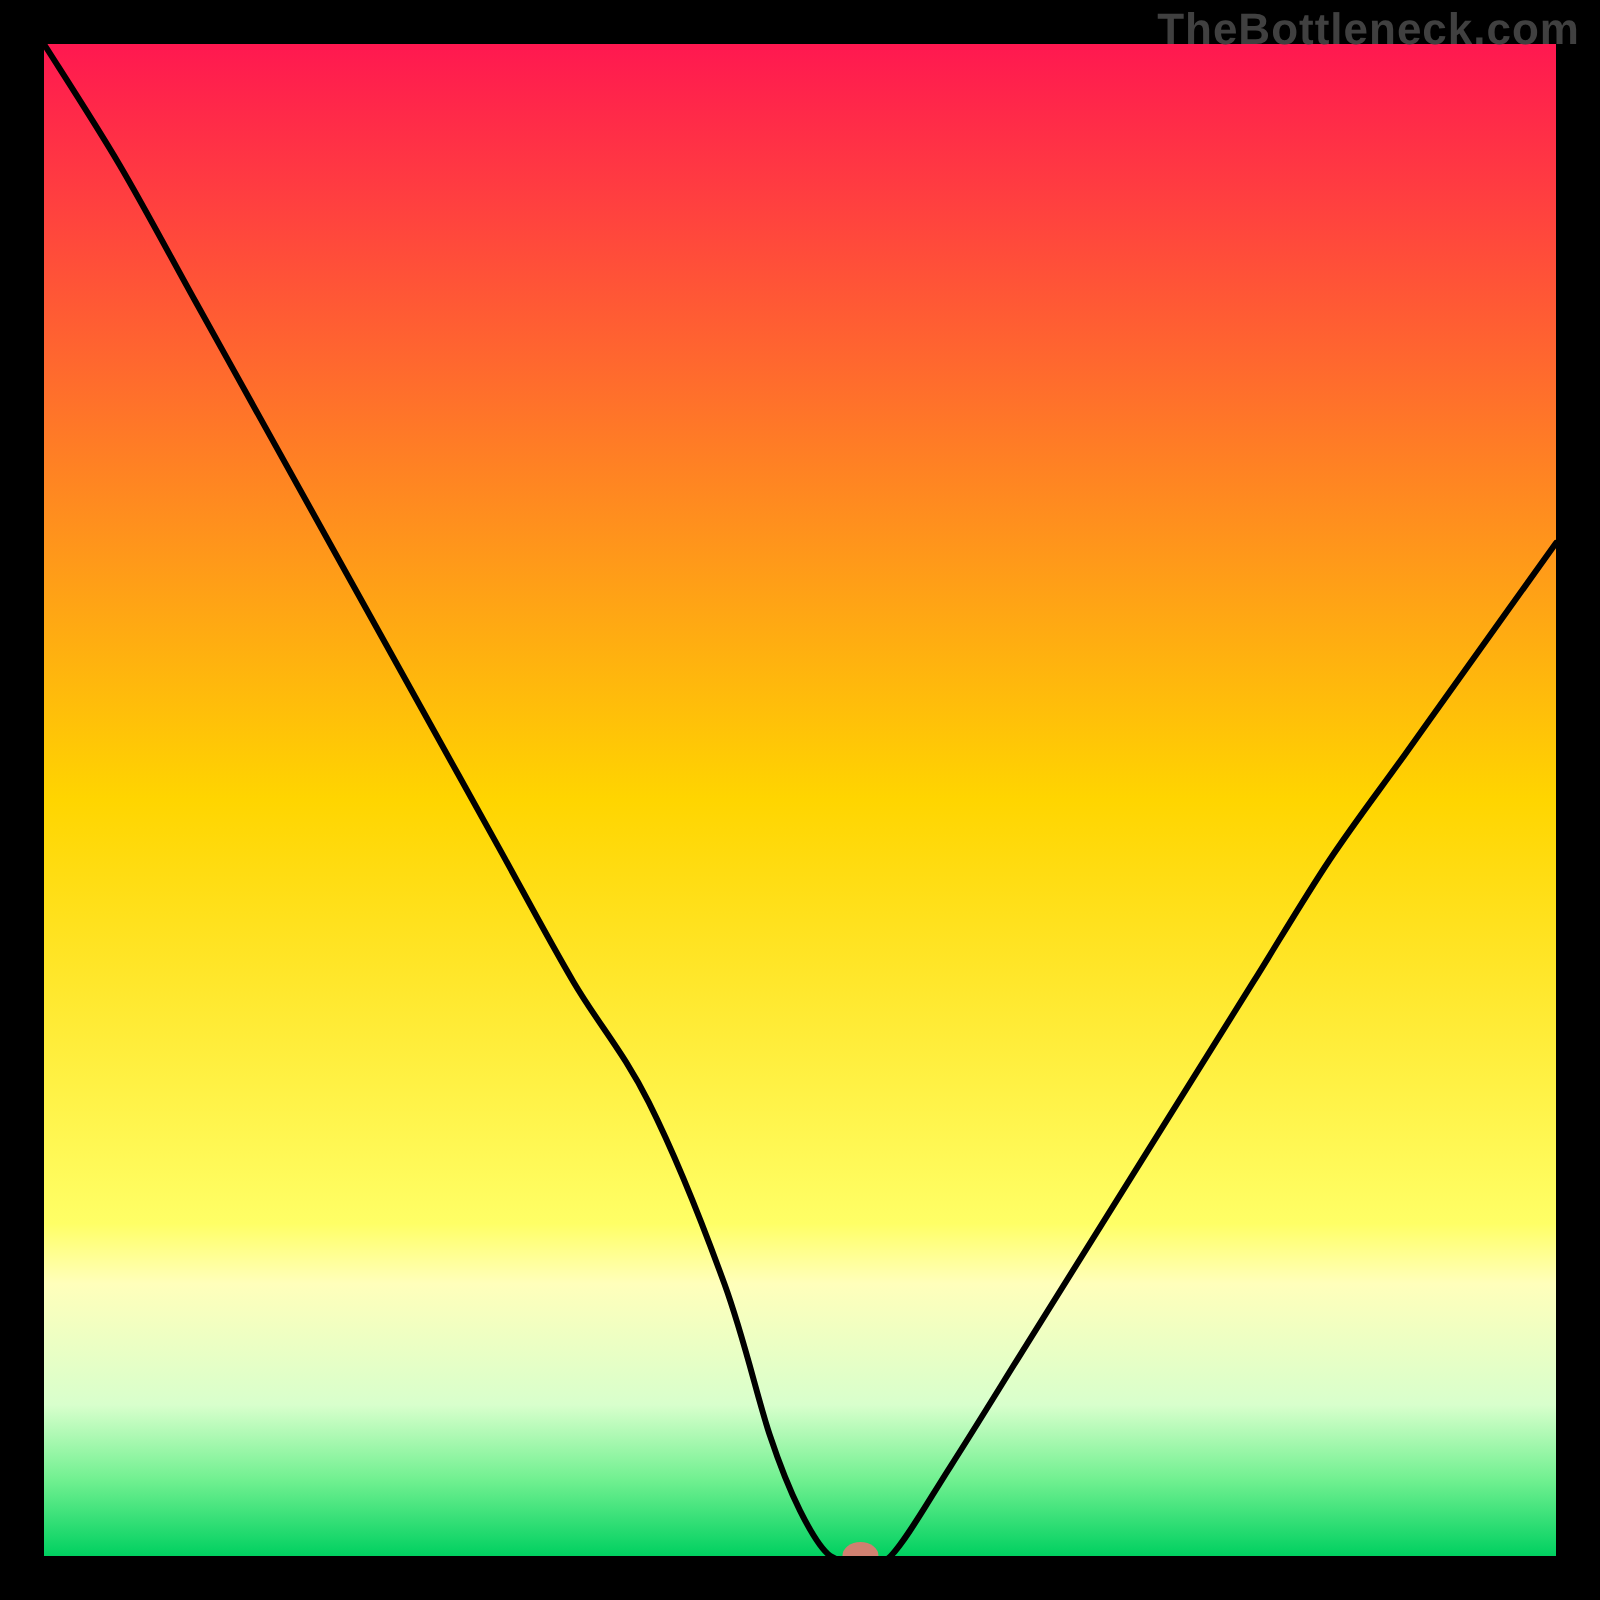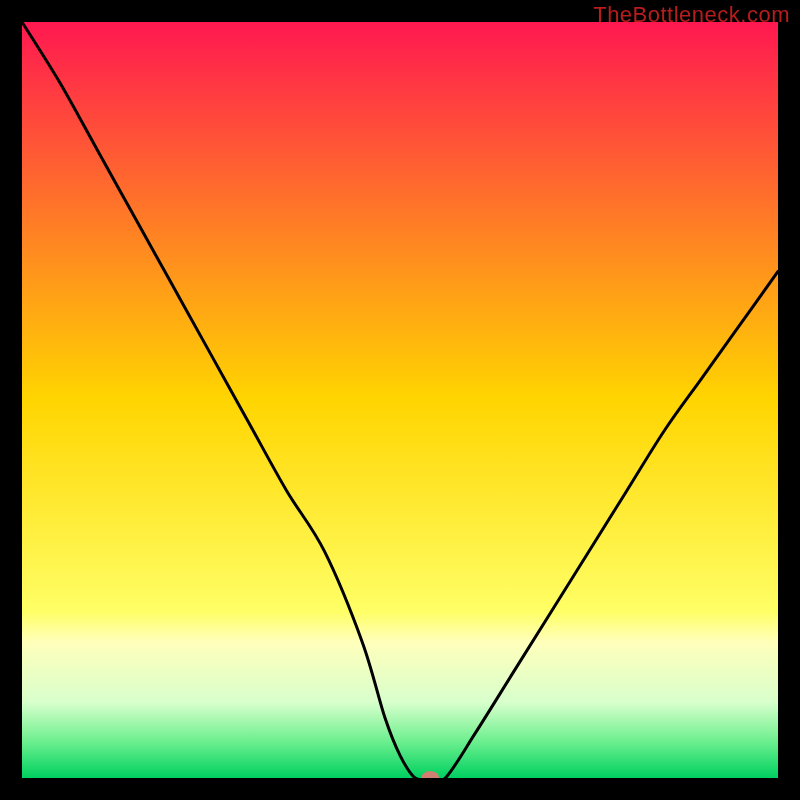--- a/index.html
+++ b/index.html
@@ -13,23 +13,23 @@
   }
   .chart-wrap {
     position: relative;
     width: 800px;
     height: 800px;
   }
   .watermark {
     position: absolute;
     top: 2px;
     right: 10px;
-    color: #b91c1c;
+    color: #404040;
     font-size: 22px;
-    font-weight: 400;
+    font-weight: 700;
     letter-spacing: 0.5px;
     z-index: 5;
     user-select: none;
   }
   svg {
     display: block;
     position: absolute;
     left: 0;
     top: 0;
   }

